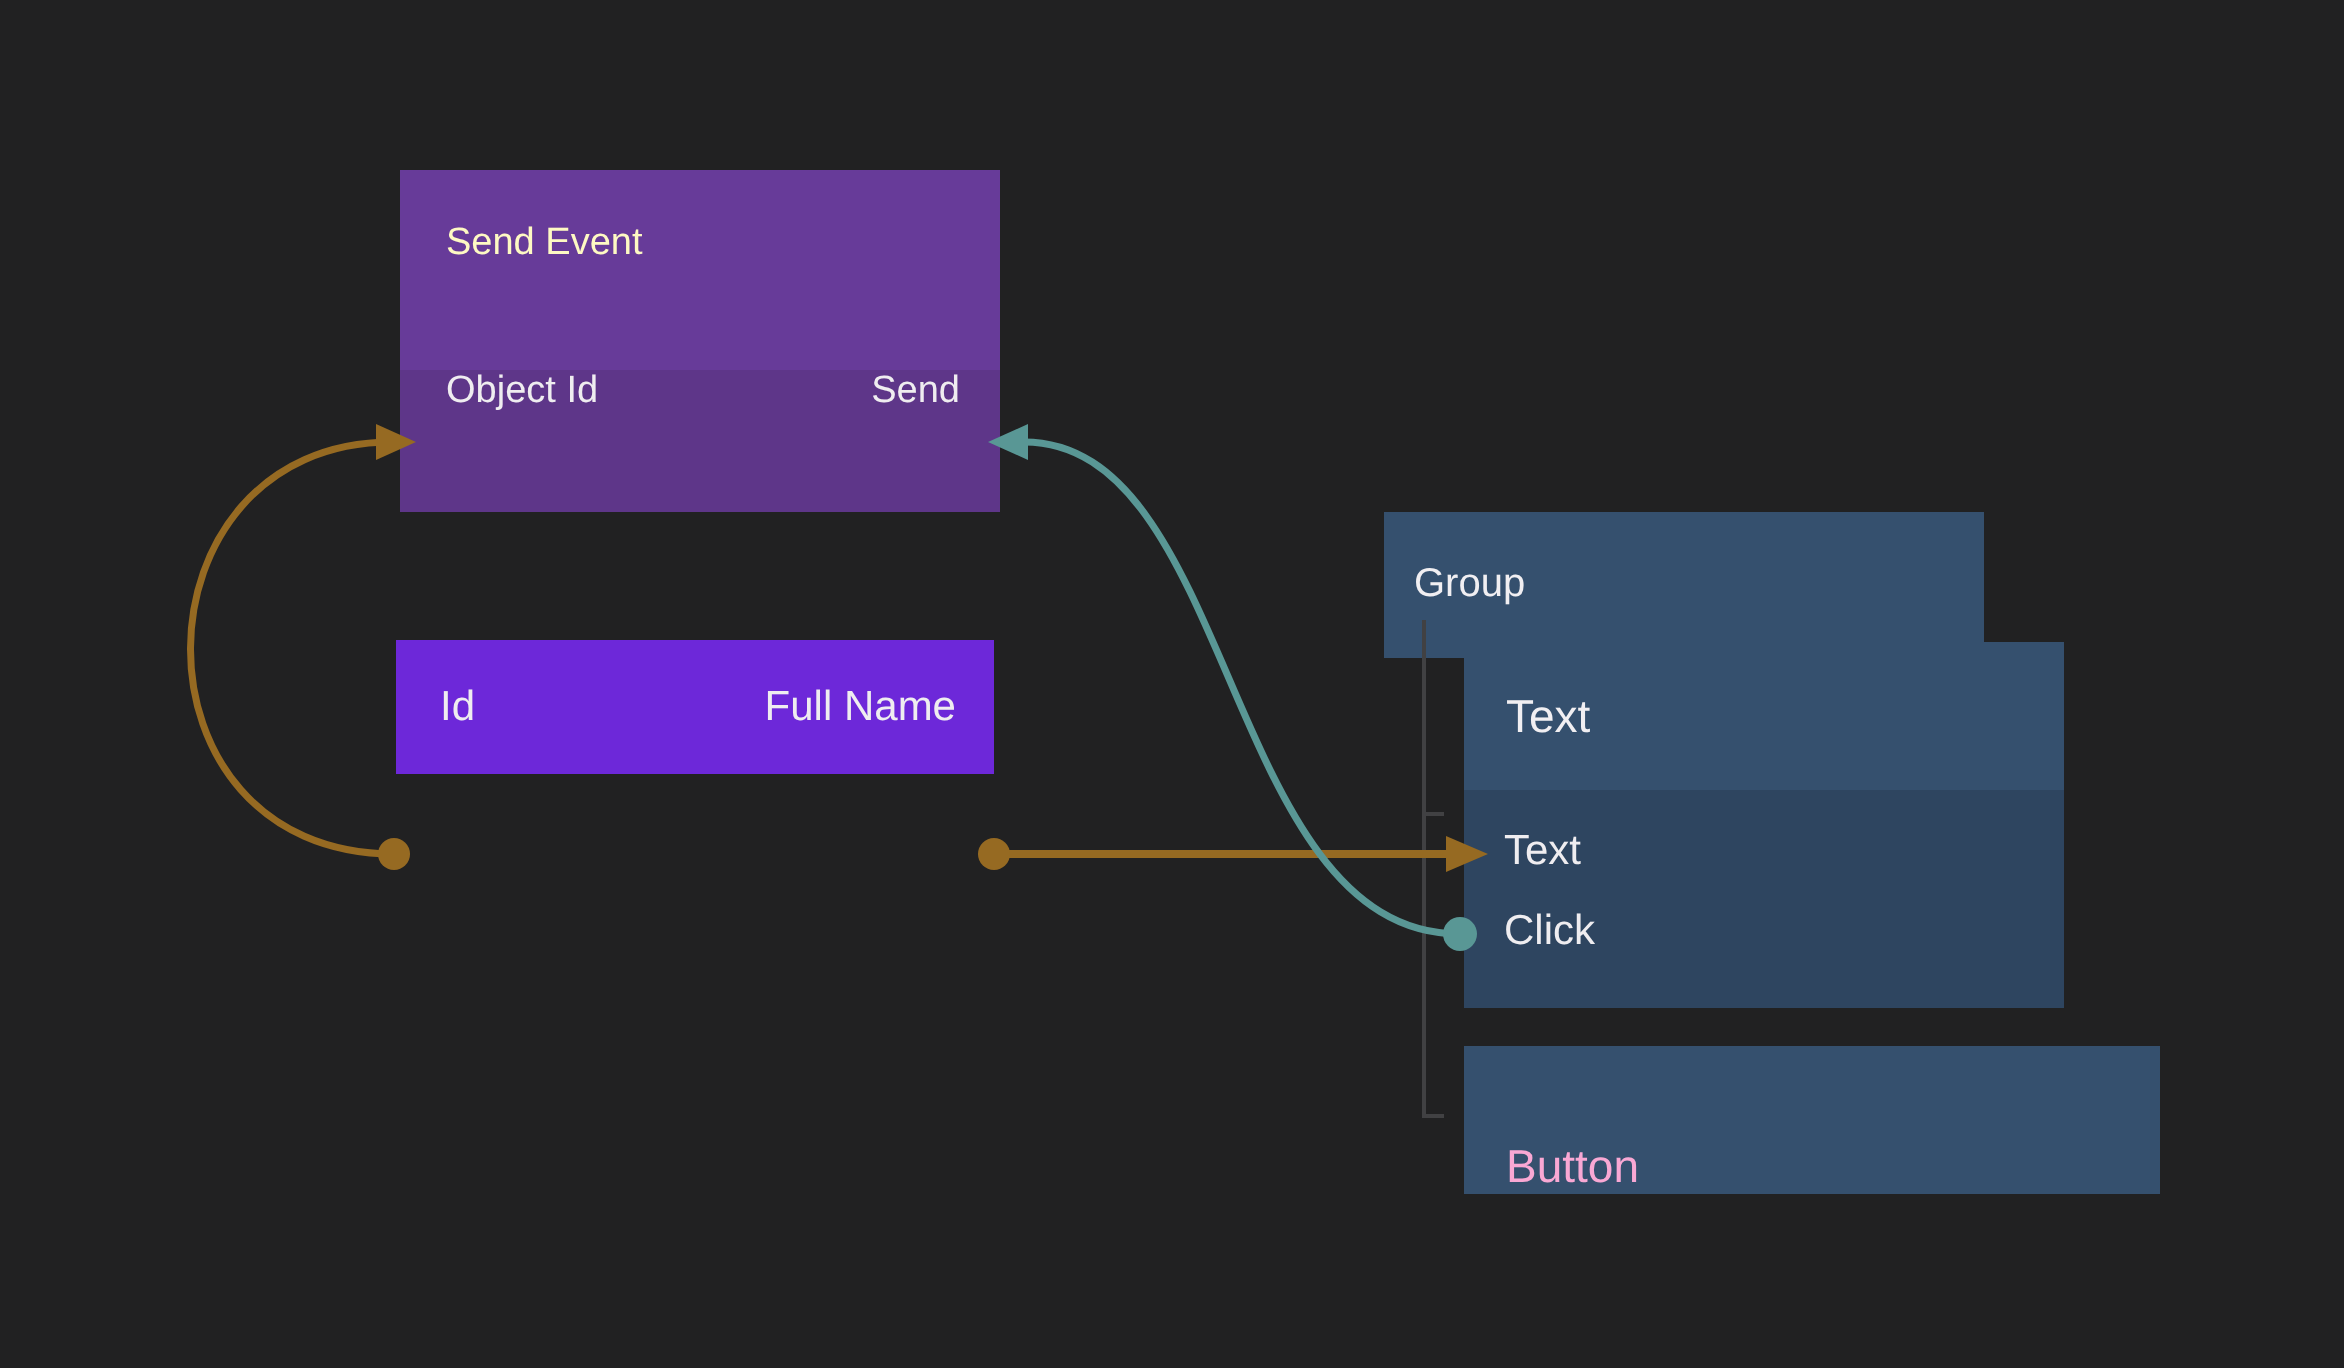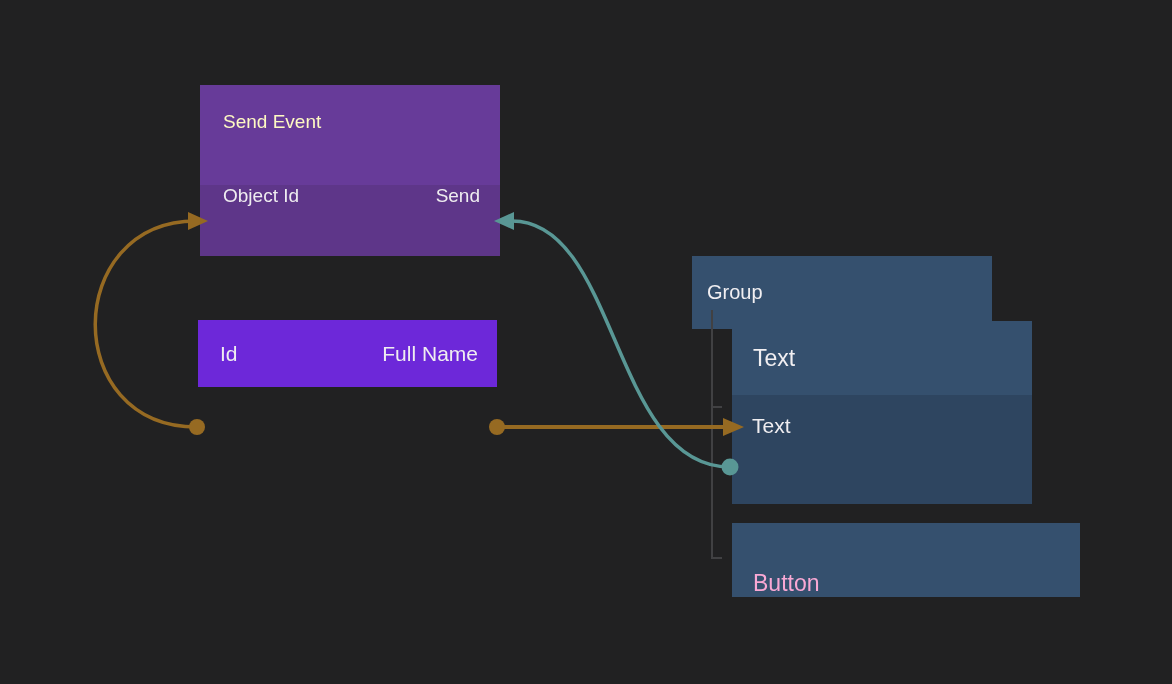--- a/index.html
+++ b/index.html
@@ -80,20 +80,23 @@
   <div class="tree-line tree-t2"></div>
 
   <div class="node text-node">
     <div class="text-header" style="background: rgb(53, 80, 110);">
       <span>Text</span>
     </div>
     <div class="text-body" style="background: rgb(46, 69, 96);">
       <div class="port-row">
         <span class="port-label">Text</span>
       </div>
+      <div class="port-row">
+        <span class="port-label">Click</span>
+      </div>
     </div>
   </div>
 
   <div class="node button-node" style="background: rgb(53, 80, 110);">
     <span>Button</span>
   </div>
 
   <svg class="edges" width="1172" height="684">
 
     <path d="M 197 427 C 60 427, 63 221, 196 221" fill="none" stroke-width="3.5" stroke="#966a22"></path>

